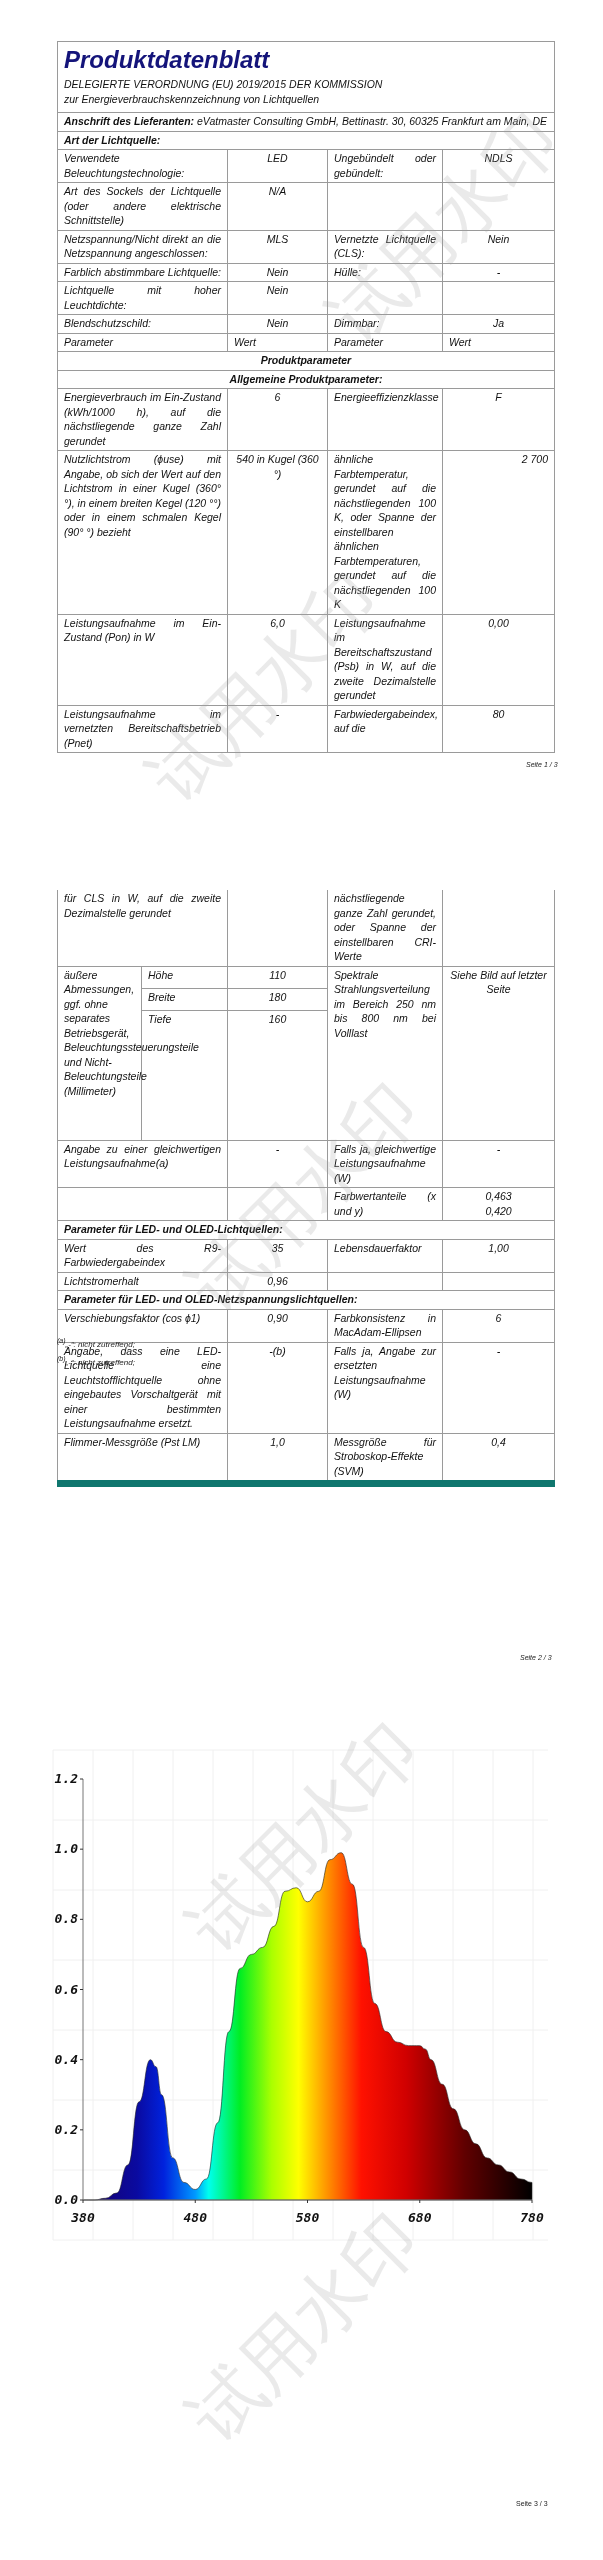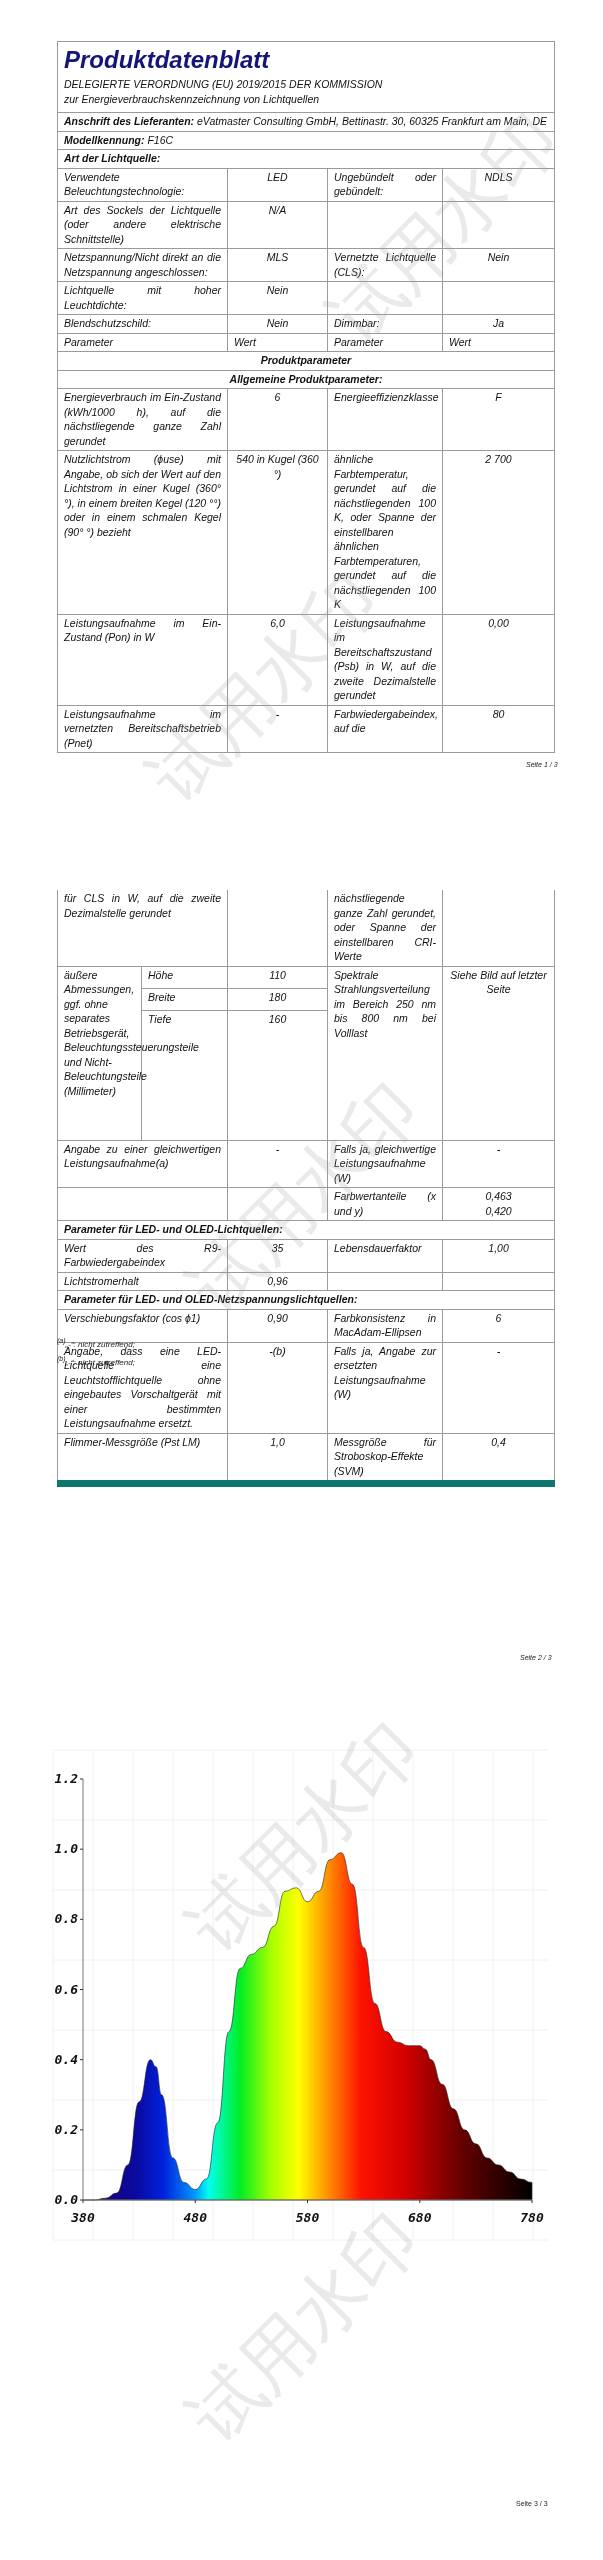--- a/index.html
+++ b/index.html
@@ -34,23 +34,20 @@
         <tr>
           <td colspan="4" style="border-bottom:none;">
             <div class="title">Produktdatenblatt</div>
       <div style="padding:2px 0 4px 0;width:330px;">DELEGIERTE VERORDNUNG (EU) 2019/2015 DER KOMMISSION zur Energieverbrauchskennzeichnung von Lichtquellen</div>
           </td>
         </tr>
     <tr>
           <td colspan="4"><span class="b">Anschrift des Lieferanten:</span> <span>eVatmaster Consulting GmbH, Bettinastr. 30, 60325 Frankfurt am Main, DE</span></td>
         </tr>
     <tr>
-          <td colspan="4"><span class="b">Modellkennung:</span> <span>F16C</span></td>
-        </tr>
-    <tr>
           <td colspan="4" class="b">Art der Lichtquelle:</td>
         </tr>
     </tbody>
       <tbody id="ls-rows">
         <tr>
           <td class="j">Verwendete Beleuchtungstechnologie:</td>
           <td class="c">LED</td>
           <td class="j">Ungebündelt oder gebündelt:</td>
           <td class="c" style="white-space: pre-line;">NDLS</td>
         </tr>
@@ -60,20 +57,26 @@
           <td class="j"></td>
           <td class="c" style="white-space: pre-line;"></td>
         </tr>
         <tr>
           <td class="j">Netzspannung/Nicht direkt an die Netzspannung angeschlossen:</td>
           <td class="c">MLS</td>
           <td class="j">Vernetzte Lichtquelle (CLS):</td>
           <td class="c" style="white-space: pre-line;">Nein</td>
         </tr>
         <tr>
+          <td class="j">Farblich abstimmbare Lichtquelle:</td>
+          <td class="c">Nein</td>
+          <td class="j">Hülle:</td>
+          <td class="c" style="white-space: pre-line;">-</td>
+        </tr>
+        <tr>
           <td class="j">Lichtquelle mit hoher Leuchtdichte:</td>
           <td class="c">Nein</td>
           <td class="j"></td>
           <td class="c" style="white-space: pre-line;"></td>
         </tr>
         <tr>
           <td class="j">Blendschutzschild:</td>
           <td class="c">Nein</td>
           <td class="j">Dimmbar:</td>
           <td class="c" style="white-space: pre-line;">Ja</td>
@@ -97,21 +100,21 @@
         <tr>
           <td class="j">Energieverbrauch im Ein-Zustand (kWh/1000 h), auf die nächstliegende ganze Zahl gerundet</td>
           <td class="c">6</td>
           <td class="j">Energieeffizienzklasse</td>
           <td class="c" style="white-space: pre-line;">F</td>
         </tr>
         <tr>
           <td class="j">Nutzlichtstrom (ϕuse) mit Angabe, ob sich der Wert auf den Lichtstrom in einer Kugel (360° °), in einem breiten Kegel (120 °°) oder in einem schmalen Kegel (90° °) bezieht</td>
           <td class="c">540 in Kugel (360 °)</td>
           <td class="j">ähnliche Farbtemperatur, gerundet auf die nächstliegenden 100 K, oder Spanne der einstellbaren ähnlichen Farbtemperaturen, gerundet auf die nächstliegenden 100 K</td>
-          <td class="c" style="white-space: pre-line;">2 700</td>
+          <td class="c" style="white-space: pre-line; text-align: right;">2 700</td>
         </tr>
         <tr>
           <td class="j">Leistungsaufnahme im Ein-Zustand (Pon) in W</td>
           <td class="c">6,0</td>
           <td class="j">Leistungsaufnahme im Bereitschaftszustand (Psb) in W, auf die zweite Dezimalstelle gerundet</td>
           <td class="c" style="white-space: pre-line;">0,00</td>
         </tr>
         <tr>
           <td class="j">Leistungsaufnahme im vernetzten Bereitschaftsbetrieb (Pnet)</td>
           <td class="c">-</td>

